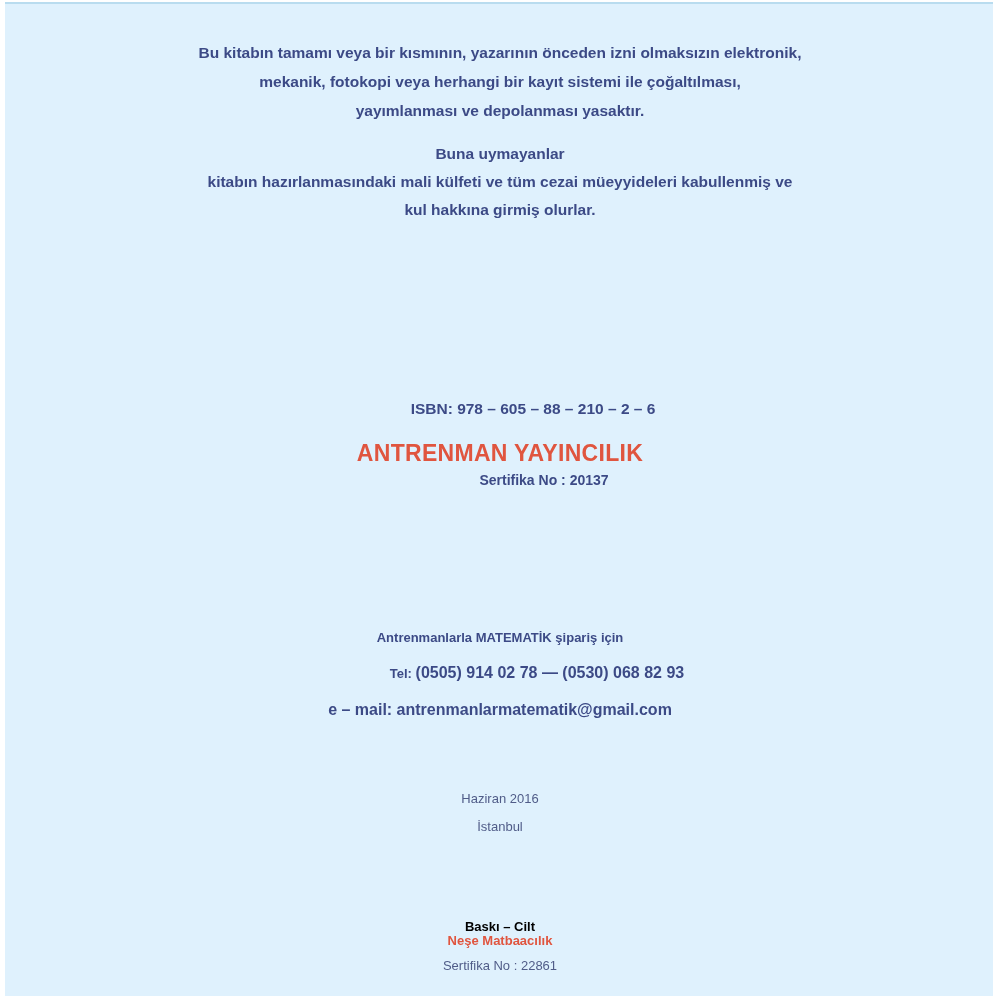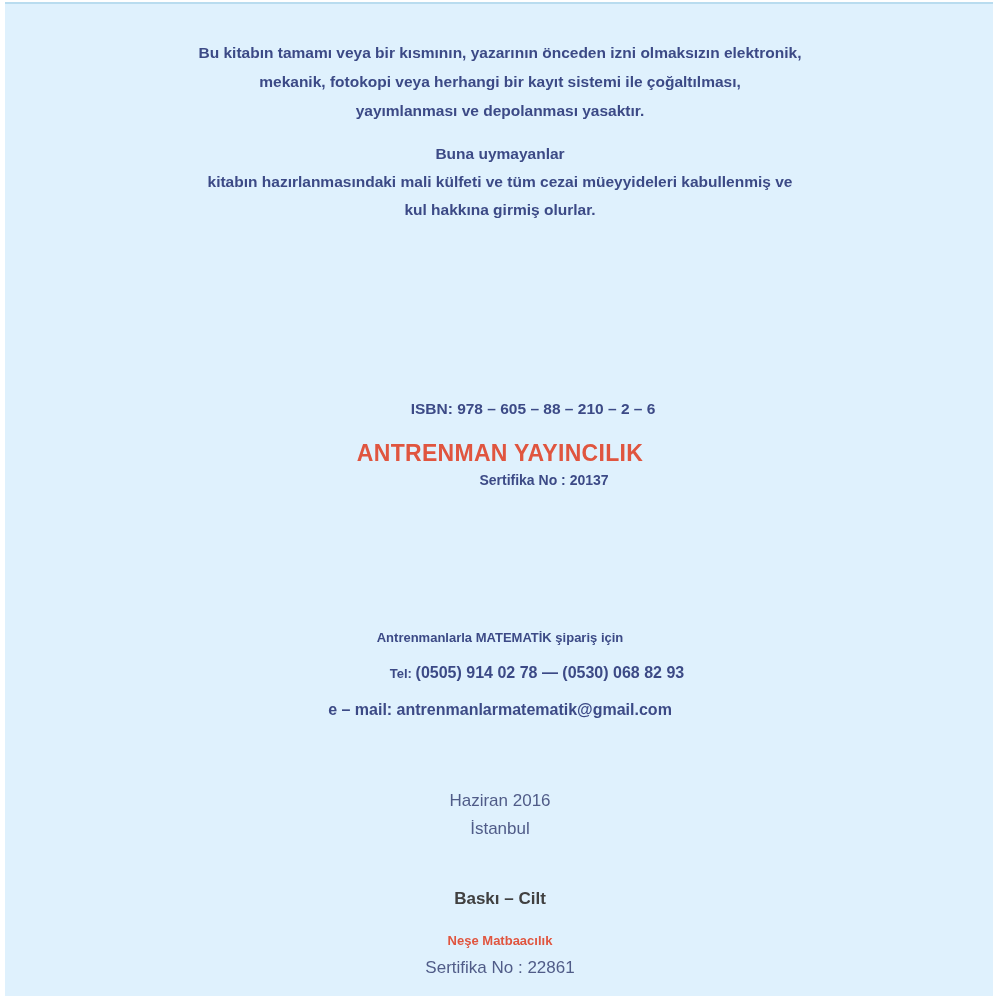--- a/index.html
+++ b/index.html
@@ -18,21 +18,21 @@
       position: absolute; left: 0; width: 1000px; text-align: center;
       color: #3c4a86; font-weight: bold; white-space: nowrap;
     }
     .legal { font-size: 15.5px; }
     .isbn { font-size: 15.5px; padding-left: 33px; }
     .publisher { font-size: 23px; color: #e0553f; letter-spacing: 0.3px; }
     .cert { font-size: 14px; margin-left: 44px; }
     .order { font-size: 13px; }
     .tel { font-size: 16px; margin-left: 37px; }
     .email { font-size: 16px; }
-    .plain { font-weight: normal; font-size: 17px; color: #505c88; }
+    .plain { font-weight: normal; font-size: 13px; color: #505c88; }
     .printer { font-weight: bold; font-size: 13px; color: #e0553f; }
   </style>
 </head>
 <body>
 
 <div class="page"></div>
 
 <div class="line legal" style="top:44px">Bu kitabın tamamı veya bir kısmının, yazarının önceden izni olmaksızın elektronik,</div>
 <div class="line legal" style="top:73px">mekanik, fotokopi veya herhangi bir kayıt sistemi ile çoğaltılması,</div>
 <div class="line legal" style="top:102px">yayımlanması ve depolanması yasaktır.</div>
@@ -45,15 +45,15 @@
 <div class="line publisher" style="top:440px">ANTRENMAN YAYINCILIK</div>
 <div class="line cert" style="top:472px">Sertifika No : 20137</div>
 
 <div class="line order" style="top:630px">Antrenmanlarla MATEMATİK şipariş için</div>
 <div class="line tel" style="top:664px"><span style="font-size:13px">Tel: </span><span>(0505) 914 02 78 — (0530) 068 82 93</span></div>
 <div class="line email" style="top:701px">e – mail: antrenmanlarmatematik@gmail.com</div>
 
 <div class="line plain" style="top:791px">Haziran 2016</div>
 <div class="line plain" style="top:819px">İstanbul</div>
 
-<div class="line plain" style="top:889px; font-weight:bold; color:#404040">Baskı – Cilt</div>
+<div class="line plain" style="top:919px; font-weight:bold; color:#000000">Baskı – Cilt</div>
 <div class="line printer" style="top:933px">Neşe Matbaacılık</div>
 <div class="line plain" style="top:958px">Sertifika No : 22861</div>
 
 </body></html>

